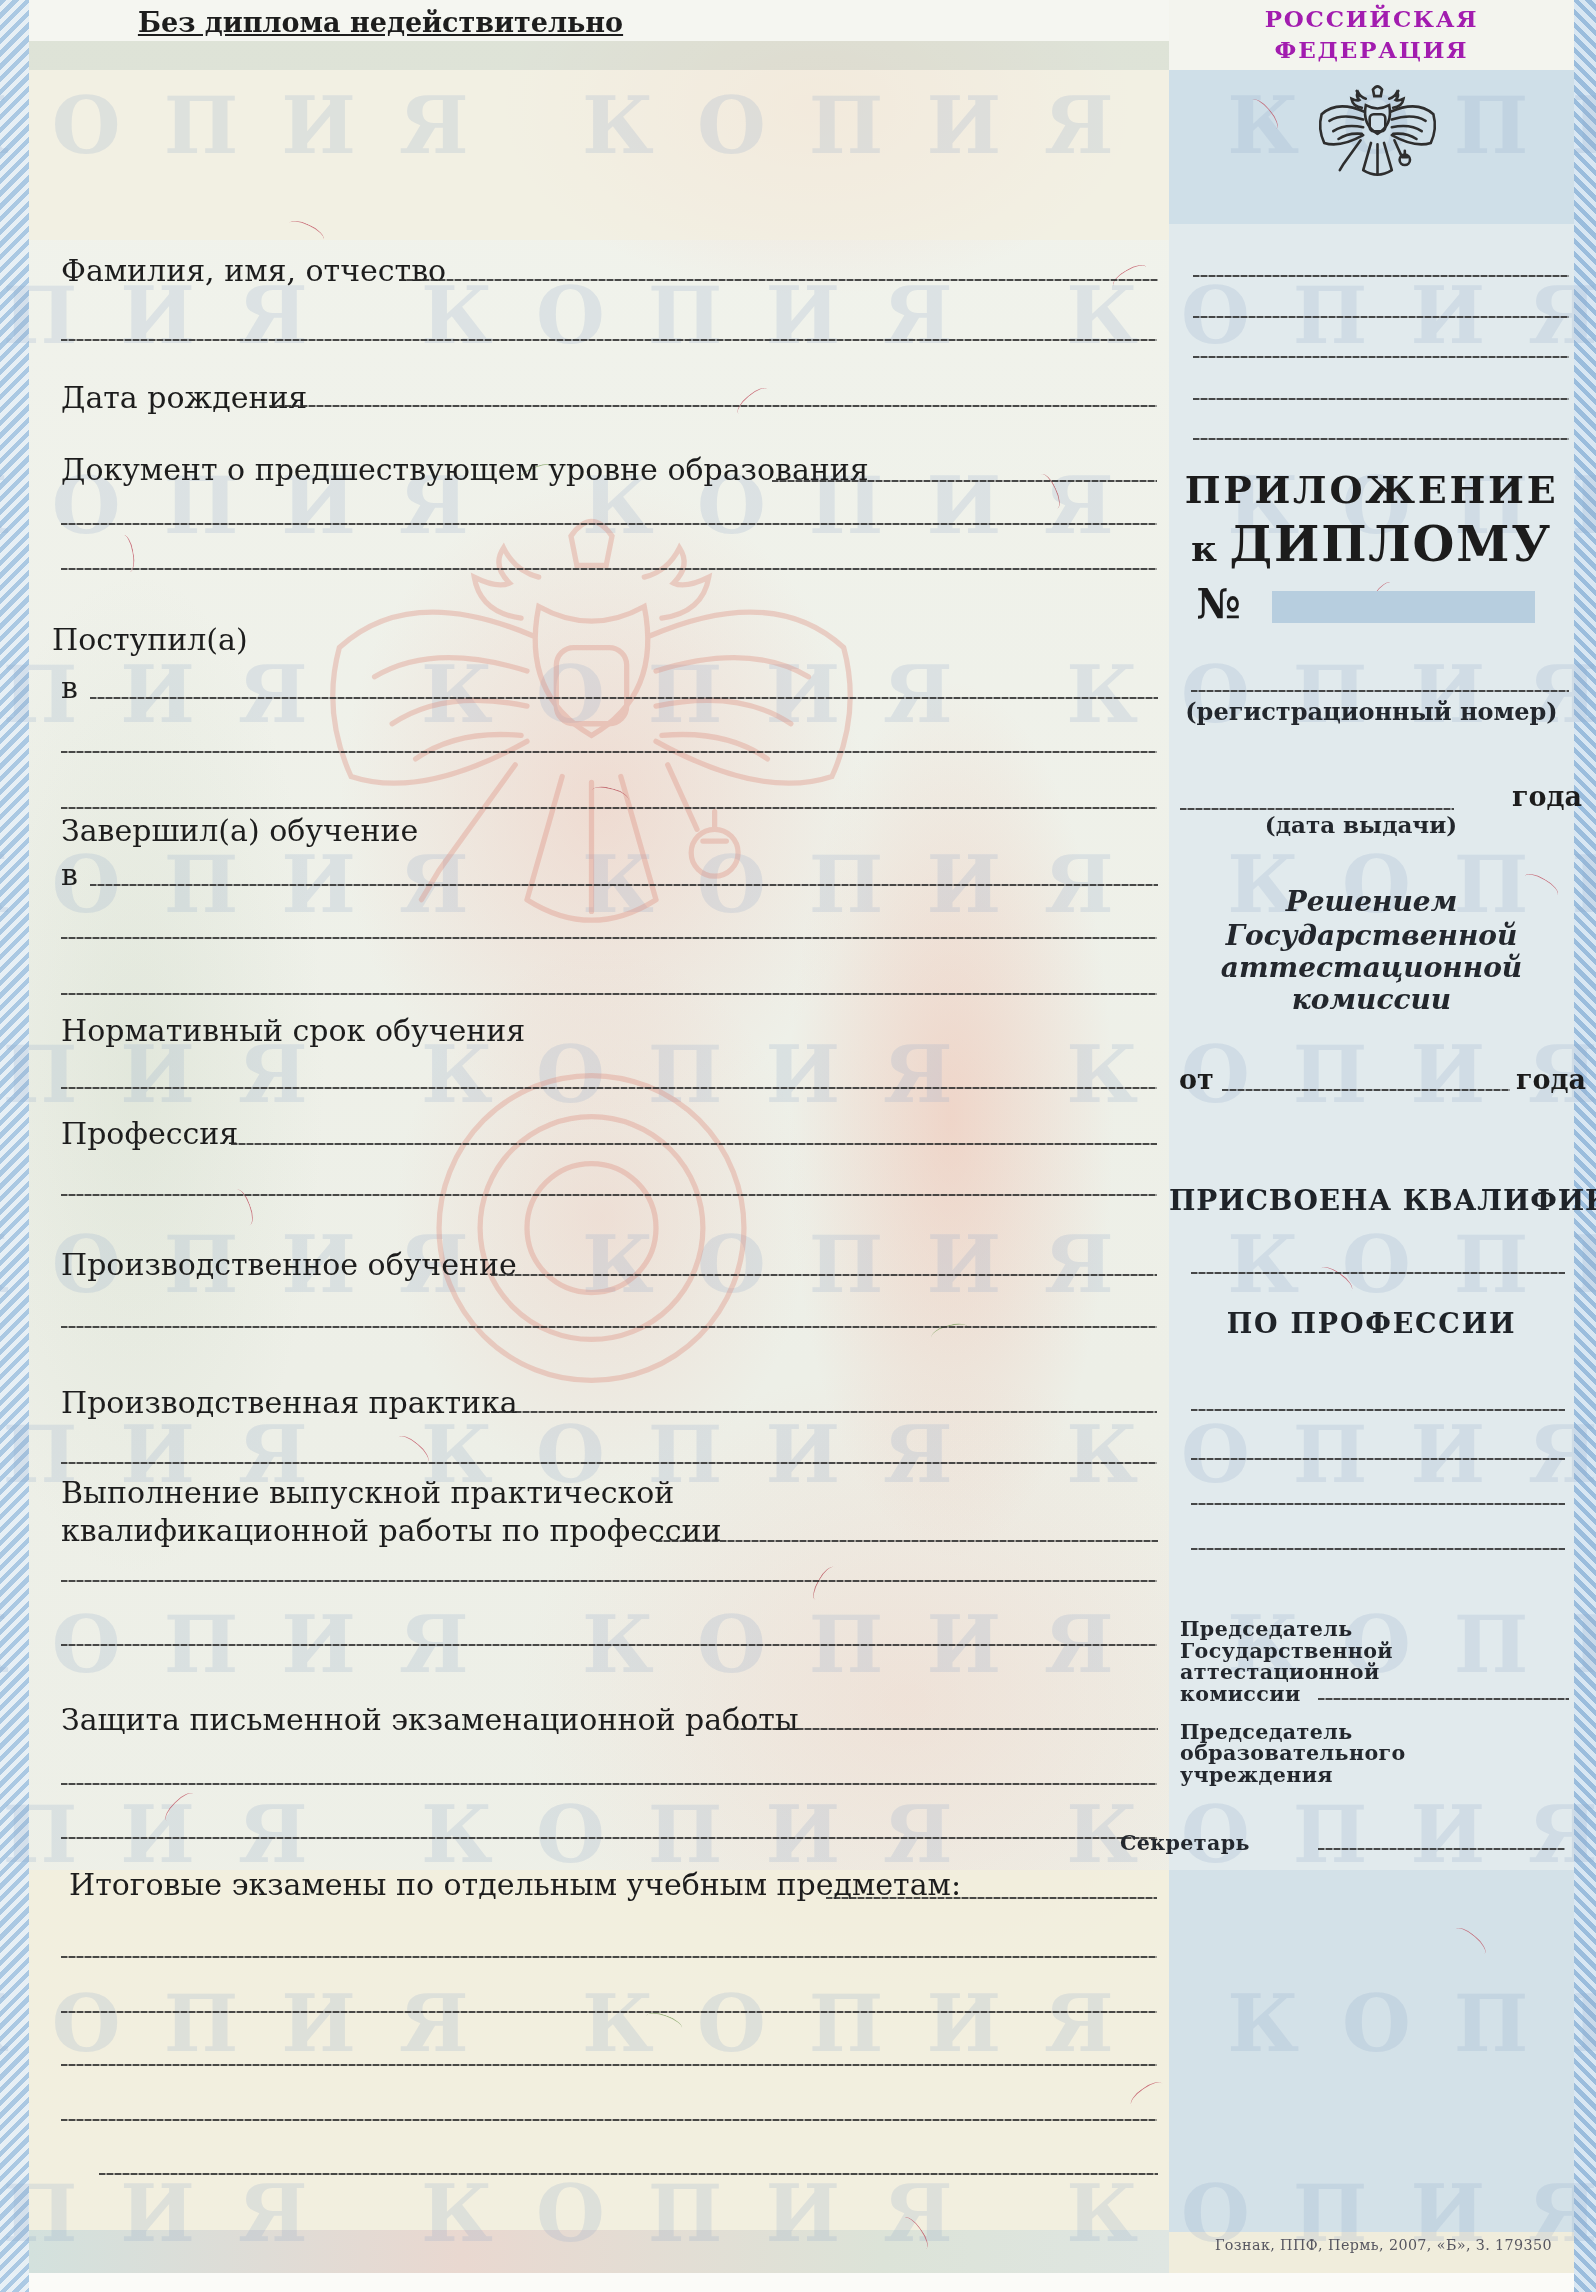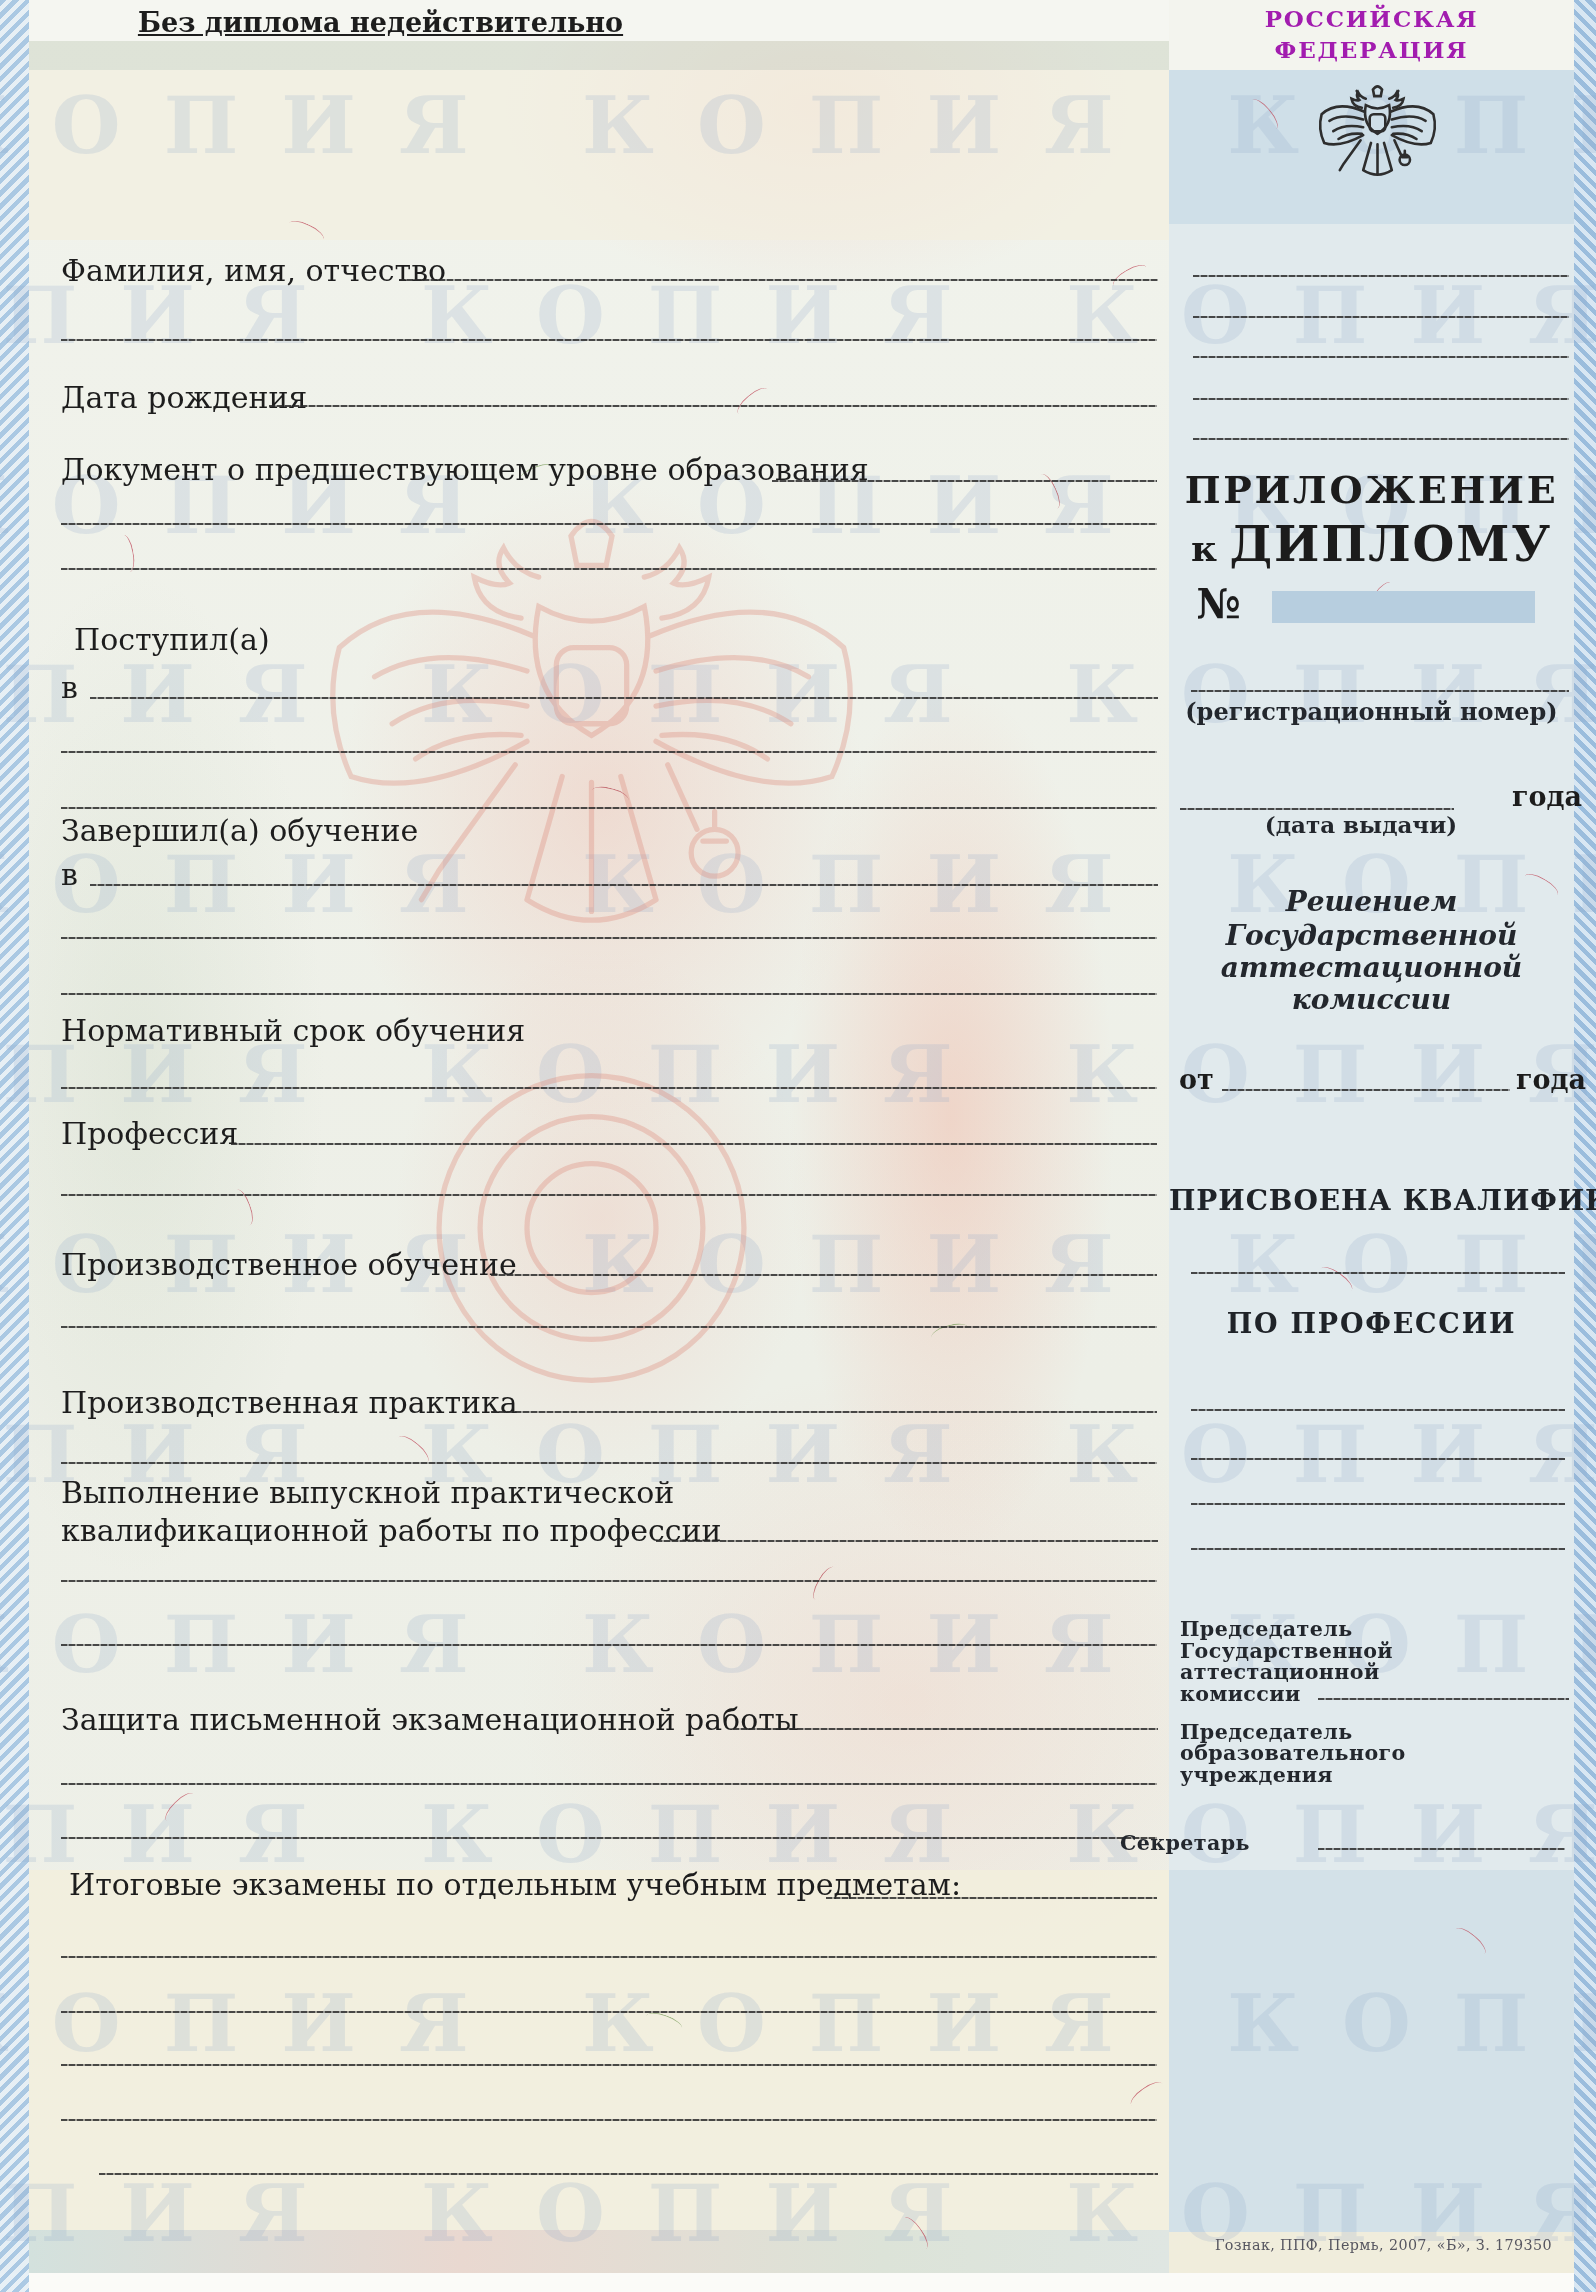--- a/index.html
+++ b/index.html
@@ -192,21 +192,21 @@
   <div class="ln" style="left:61px;top:339px;width:1096px"></div>
 
   <div class="lbl" style="left:61px;top:380px">Дата рождения</div>
   <div class="ln" style="left:269px;top:405px;width:888px"></div>
 
   <div class="lbl" style="left:61px;top:452px">Документ о предшествующем уровне образования</div>
   <div class="ln" style="left:772px;top:480px;width:385px"></div>
   <div class="ln" style="left:61px;top:523px;width:1096px"></div>
   <div class="ln" style="left:61px;top:568px;width:1096px"></div>
 
-  <div class="lbl" style="left:74px;top:622px">Поступил(а)</div>
+  <div class="lbl" style="left:52px;top:622px">Поступил(а)</div>
   <div class="lbl" style="left:61px;top:670px">в</div>
   <div class="ln" style="left:90px;top:697px;width:1068px"></div>
   <div class="ln" style="left:61px;top:751px;width:1096px"></div>
   <div class="ln" style="left:61px;top:807px;width:1096px"></div>
 
   <div class="lbl" style="left:61px;top:813px">Завершил(а) обучение</div>
   <div class="lbl" style="left:61px;top:857px">в</div>
   <div class="ln" style="left:90px;top:884px;width:1068px"></div>
   <div class="ln" style="left:61px;top:937px;width:1096px"></div>
   <div class="ln" style="left:61px;top:993px;width:1096px"></div>

